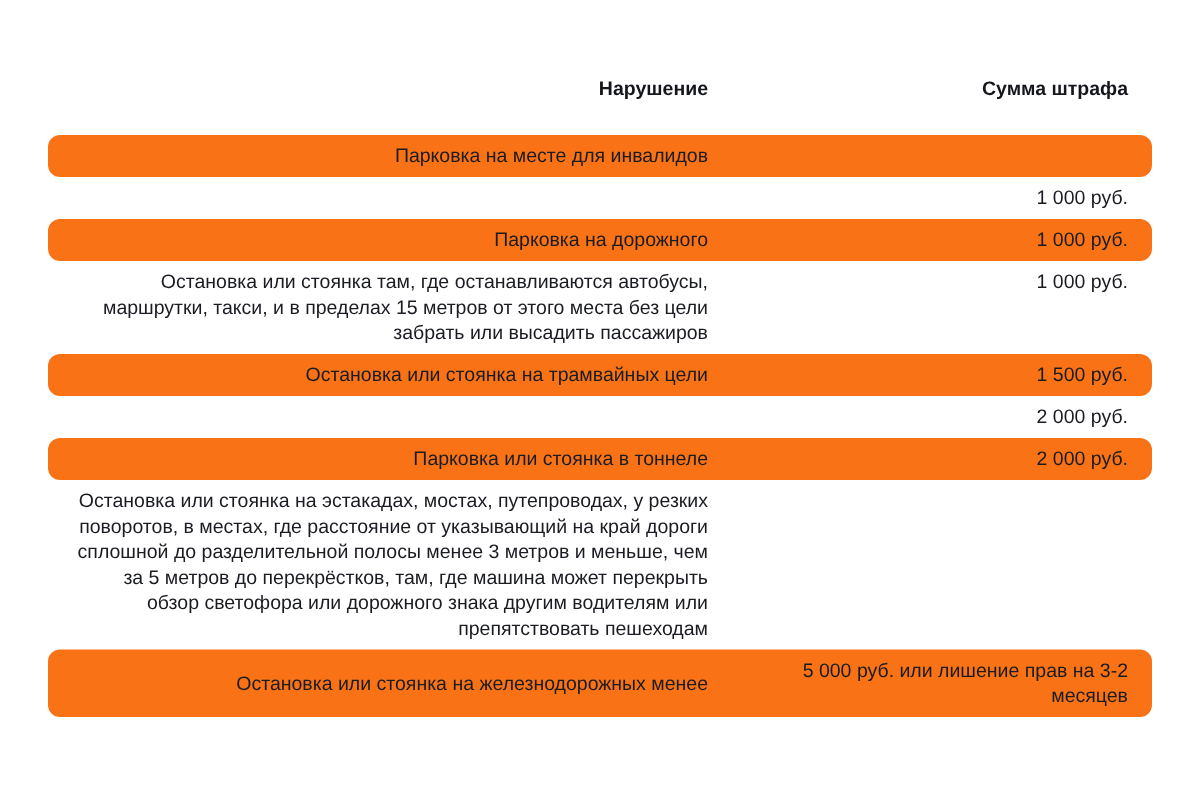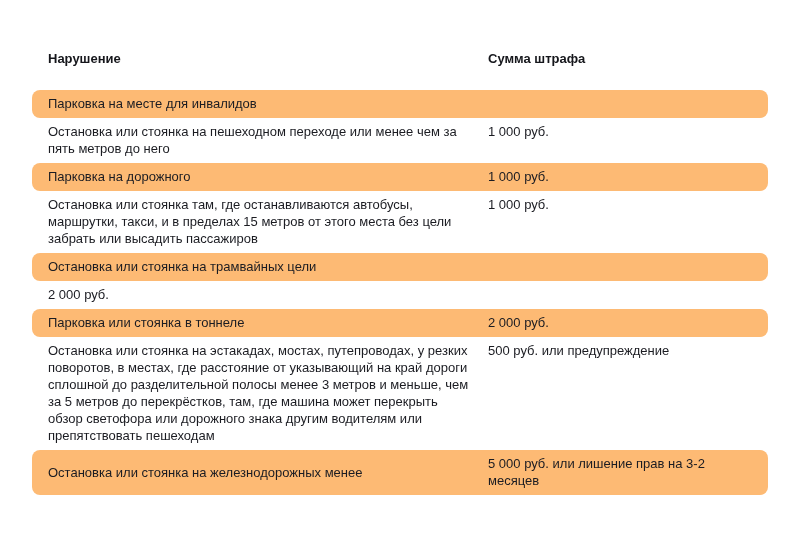--- a/index.html
+++ b/index.html
@@ -1,15 +1,15 @@
 <!DOCTYPE html>
 <html><head>
 <meta charset="utf-8">
 <style>
-  * { margin: 0; padding: 0; box-sizing: border-box; }
+  * { margin: 0; padding: 0; box-sizing: border-box; text-align: right; }
   html, body {
     width: 800px;
     height: 534px;
     background: #ffffff;
     font-family: "Liberation Sans", sans-serif;
     color: #1b1c22;
     overflow: hidden;
   }
   .page {
     padding: 50px 32px 0 32px;
@@ -29,21 +29,21 @@
   .row {
     display: flex;
     align-items: flex-start;
     padding: 5px 16px 6px 16px;
     border-radius: 8px;
     font-size: 13px;
     line-height: 17px;
     min-height: 28px;
   }
   .row.alt {
-    background: #fdba74;
+    background: #f97316;
   }
   .row.single {
     align-items: center;
   }
   .col-violation {
     flex: 0 0 440px;
     max-width: 440px;
     padding-right: 16px;
   }
   .col-fine {
@@ -59,50 +59,49 @@
     <div class="table-header">
       <div class="col-violation">Нарушение</div>
       <div class="col-fine">Сумма штрафа</div>
     </div>
 
     <div class="row alt single">
       <div class="col-violation">Парковка на месте для инвалидов</div>
     </div>
 
     <div class="row">
-      <div class="col-violation">Остановка или стоянка на пешеходном переходе или менее чем за пять метров до него</div>
       <div class="col-fine">1 000 руб.</div>
     </div>
 
     <div class="row alt single">
       <div class="col-violation">Парковка на дорожного</div>
       <div class="col-fine">1 000 руб.</div>
     </div>
 
     <div class="row">
       <div class="col-violation">Остановка или стоянка там, где останавливаются автобусы, маршрутки, такси, и в пределах 15 метров от этого места без цели забрать или высадить пассажиров</div>
       <div class="col-fine">1 000 руб.</div>
     </div>
 
     <div class="row alt single">
       <div class="col-violation">Остановка или стоянка на трамвайных цели</div>
+      <div class="col-fine">1 500 руб.</div>
     </div>
 
     <div class="row">
       <div class="col-fine">2 000 руб.</div>
     </div>
 
     <div class="row alt single">
       <div class="col-violation">Парковка или стоянка в тоннеле</div>
       <div class="col-fine">2 000 руб.</div>
     </div>
 
     <div class="row">
       <div class="col-violation">Остановка или стоянка на эстакадах, мостах, путепроводах, у резких поворотов, в местах, где расстояние от указывающий на край дороги сплошной до разделительной полосы менее 3 метров и меньше, чем за 5 метров до перекрёстков, там, где машина может перекрыть обзор светофора или дорожного знака другим водителям или препятствовать пешеходам</div>
-      <div class="col-fine">500 руб. или предупреждение</div>
     </div>
 
     <div class="row alt single">
       <div class="col-violation">Остановка или стоянка на железнодорожных менее</div>
       <div class="col-fine">5 000 руб. или лишение прав на 3-2 месяцев</div>
     </div>
 
   </div>
 </div>
 

